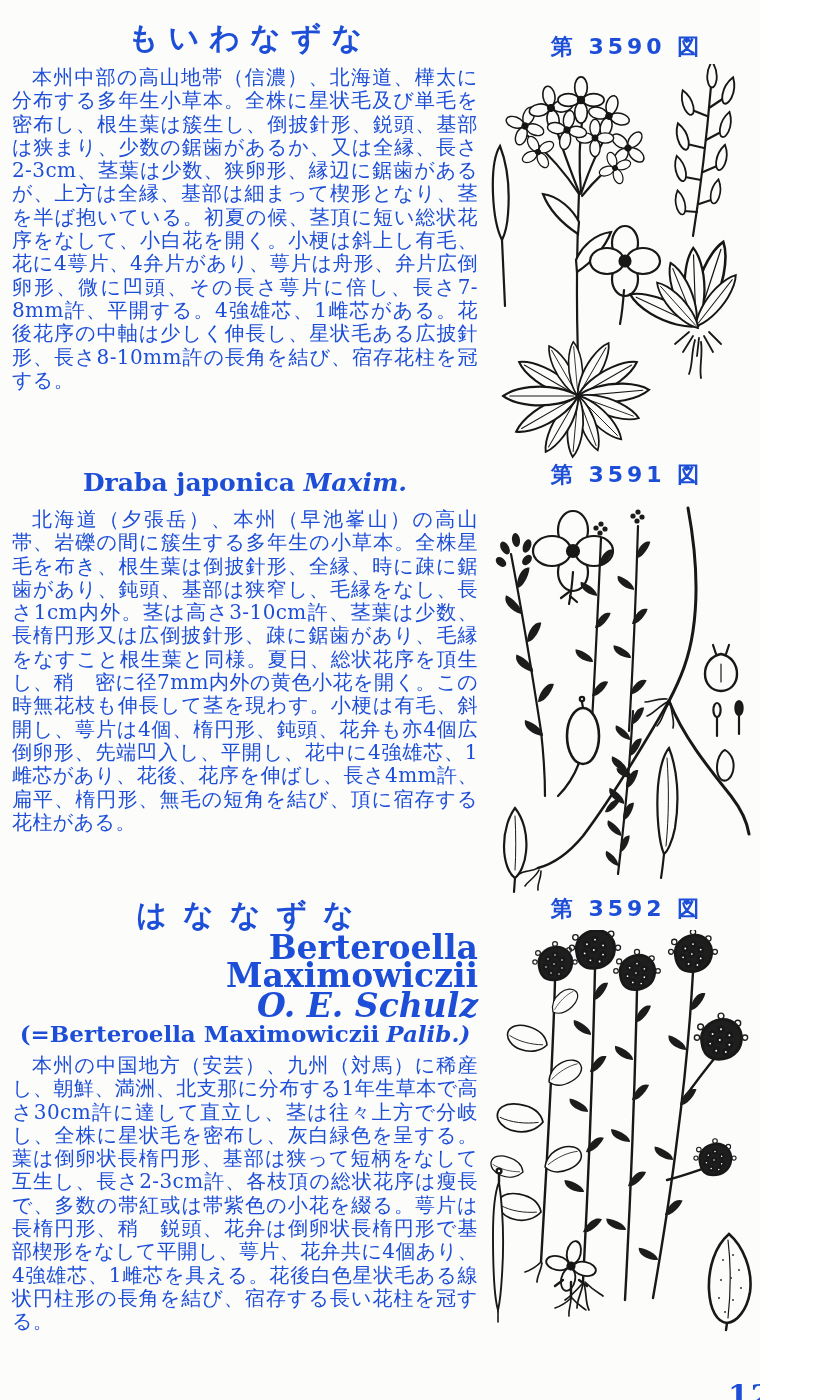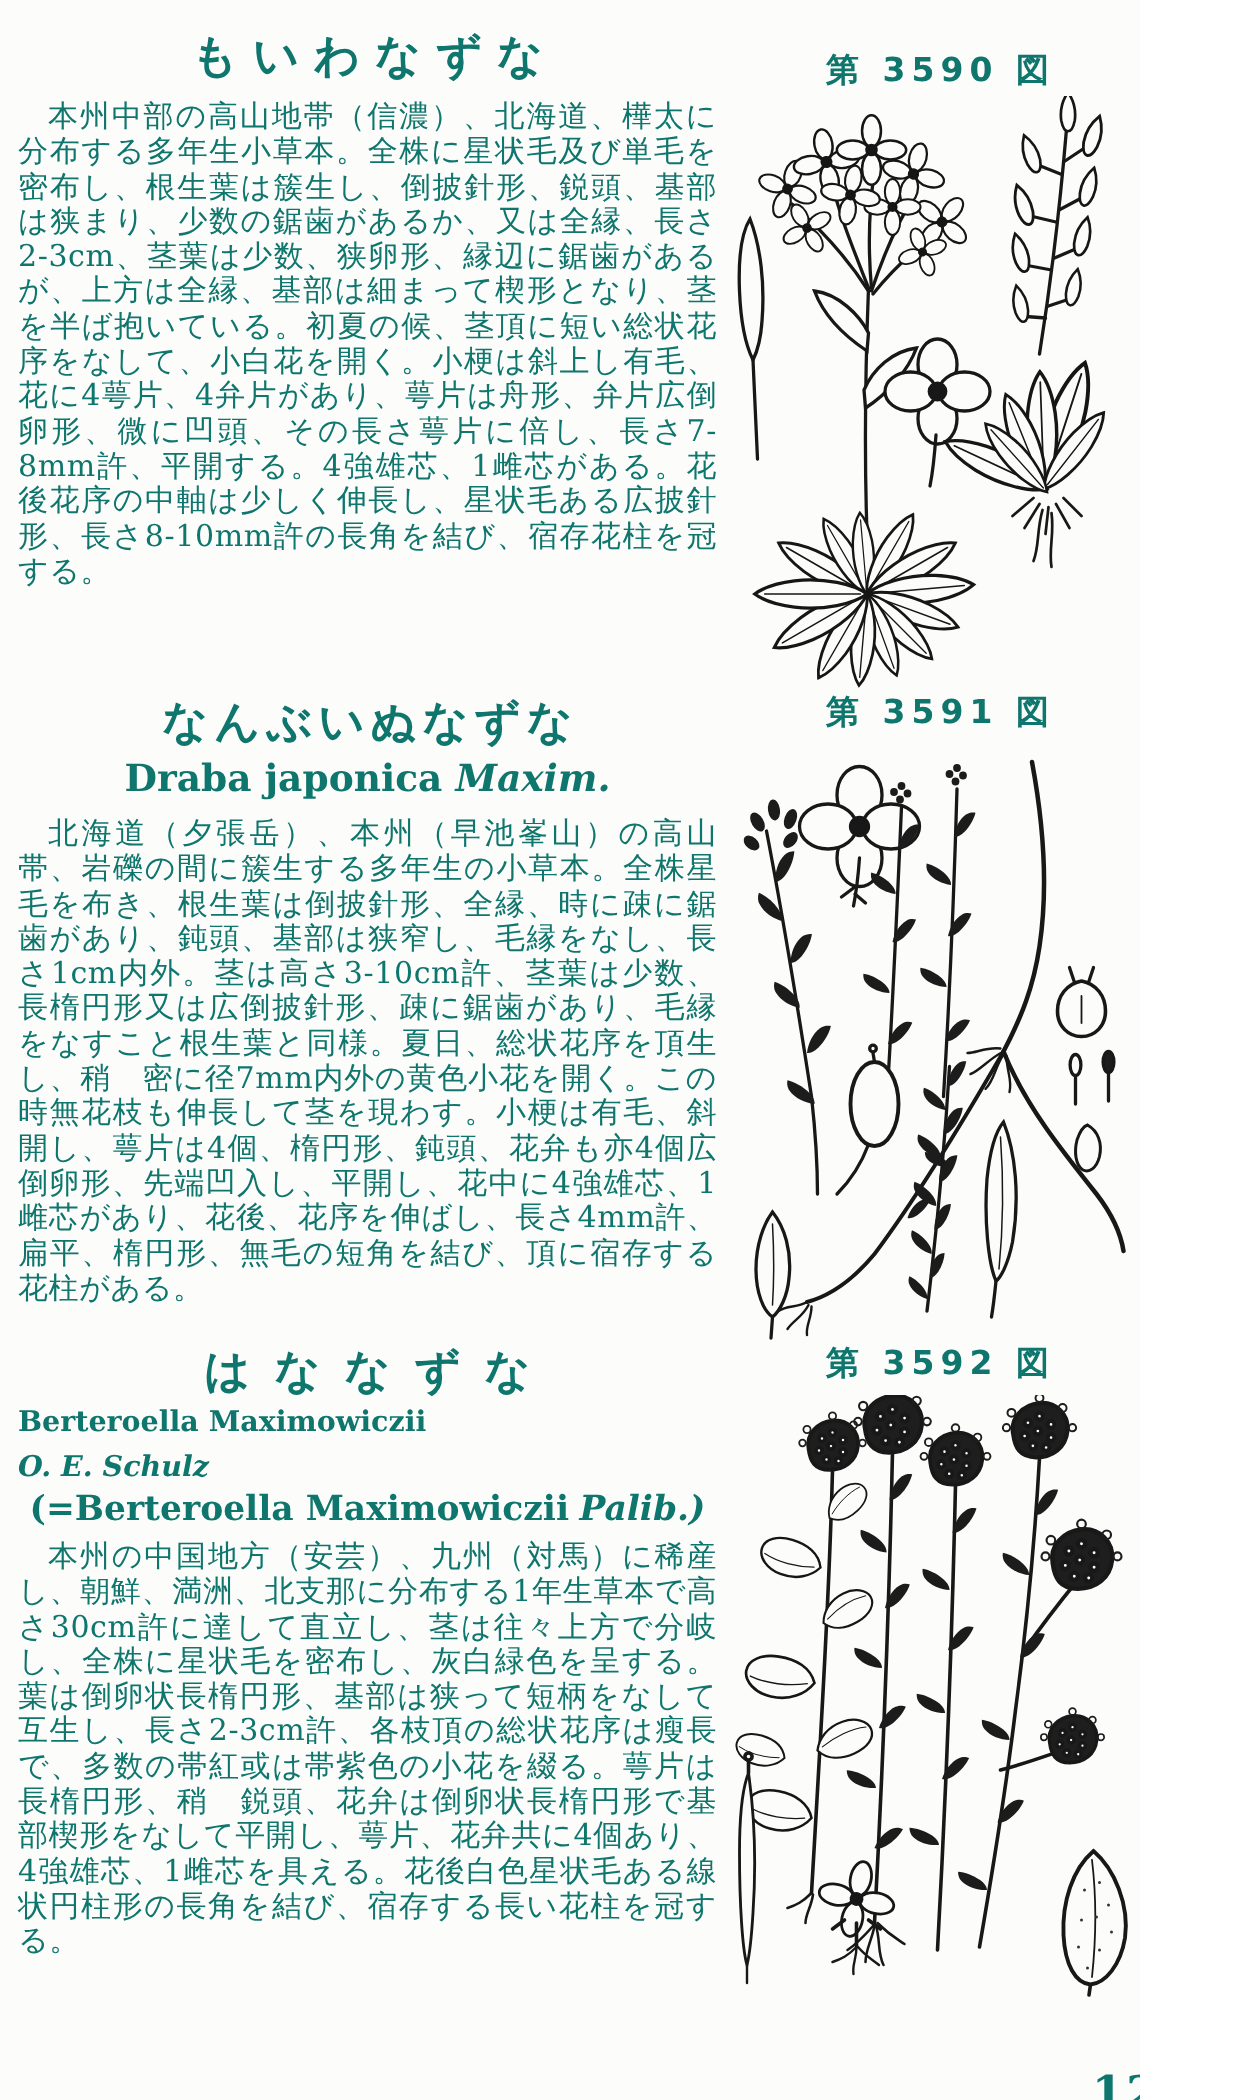--- a/index.html
+++ b/index.html
@@ -1,35 +1,35 @@
 <!DOCTYPE html>
 <html><head>
 <meta charset="utf-8">
 <style>
   html,body{margin:0;padding:0;}
   .page{
     position:relative; width:760px; height:1400px;
-    background:#fcfcfa; color:#0f766e; overflow:hidden;
+    background:#fcfcfa; color:#1d4ed8; overflow:hidden;
     font-family:"DejaVu Serif","Liberation Serif",serif;
   }
   .entry{position:absolute; left:12px; width:466px;}
   .entry-title{
     font-family:"DejaVu Sans","Liberation Sans",sans-serif;
     font-weight:bold; font-size:30px; line-height:36px;
     text-align:center; white-space:nowrap;
   }
   .t1{letter-spacing:10px; text-indent:10px;}
   .t2{letter-spacing:4px;  text-indent:4px;}
   .t3{letter-spacing:16px; text-indent:16px; line-height:34px;}
   .latin{
     font-size:25px; line-height:30px; text-align:center; margin-top:5px;
     font-weight:bold; white-space:nowrap;
   }
   .latin .author{font-style:italic; margin-left:0.35em;}
-  .latin-sub{font-size:19px; line-height:28px; text-align:left; font-weight:bold; margin-top:2px;}
+  .latin-sub{font-size:33px; line-height:28px; text-align:right; font-weight:bold; margin-top:2px;}
   .latin-sub.it{font-style:italic;}
   .synonym{font-size:23px; line-height:28px; text-align:center; font-weight:bold; white-space:nowrap;}
   .synonym .syn-author{font-style:italic; margin-left:0.3em;}
   .body-text{
     margin-top:10px; font-size:20px; line-height:23.3px;
     text-align:justify; text-indent:1em; letter-spacing:0.4px;
     font-weight:500;
   }
   .fig-caption{
     position:absolute; left:492px; width:270px; text-align:center;
@@ -191,21 +191,20 @@
           <path d="M221,272 L230,288"></path>
             <path d="M226,268 L238,280"></path>
           <path d="M212,276 C208,290 210,300 206,310"></path>
           <path d="M218,278 C220,292 216,302 218,314"></path>
         </g>
       </g>
     </svg>
   </div>
 
   <div class="entry" style="top:464px">
-    <div class="entry-title t2">なんぶいぬなずな</div>
     <div class="latin" style="margin-top:4px"><span>Draba japonica</span><span class="author">Maxim.</span></div>
     <div class="body-text">北海道（夕張岳）、本州（早池峯山）の高山帯、岩礫の間に簇生する多年生の小草本。全株星毛を布き、根生葉は倒披針形、全縁、時に疎に鋸歯があり、鈍頭、基部は狭窄し、毛縁をなし、長さ1cm内外。茎は高さ3-10cm許、茎葉は少数、長楕円形又は広倒披針形、疎に鋸歯があり、毛縁をなすこと根生葉と同様。夏日、総状花序を頂生し、稍ゝ密に径7mm内外の黄色小花を開く。この時無花枝も伸長して茎を現わす。小梗は有毛、斜開し、萼片は4個、楕円形、鈍頭、花弁も亦4個広倒卵形、先端凹入し、平開し、花中に4強雄芯、1雌芯があり、花後、花序を伸ばし、長さ4mm許、扁平、楕円形、無毛の短角を結び、頂に宿存する花柱がある。</div>
   </div>
 
   <div class="fig-caption" style="top:460px">第 3591 図</div>
   <div class="family-label" style="top:520px">じゅうじばな科</div>
 
   <div class="figure" style="left:483px; top:496px">
     <svg width="290" height="398" viewBox="0 0 290 398">
       <g stroke="#181818" stroke-width="2.2" fill="none" stroke-linecap="round">

